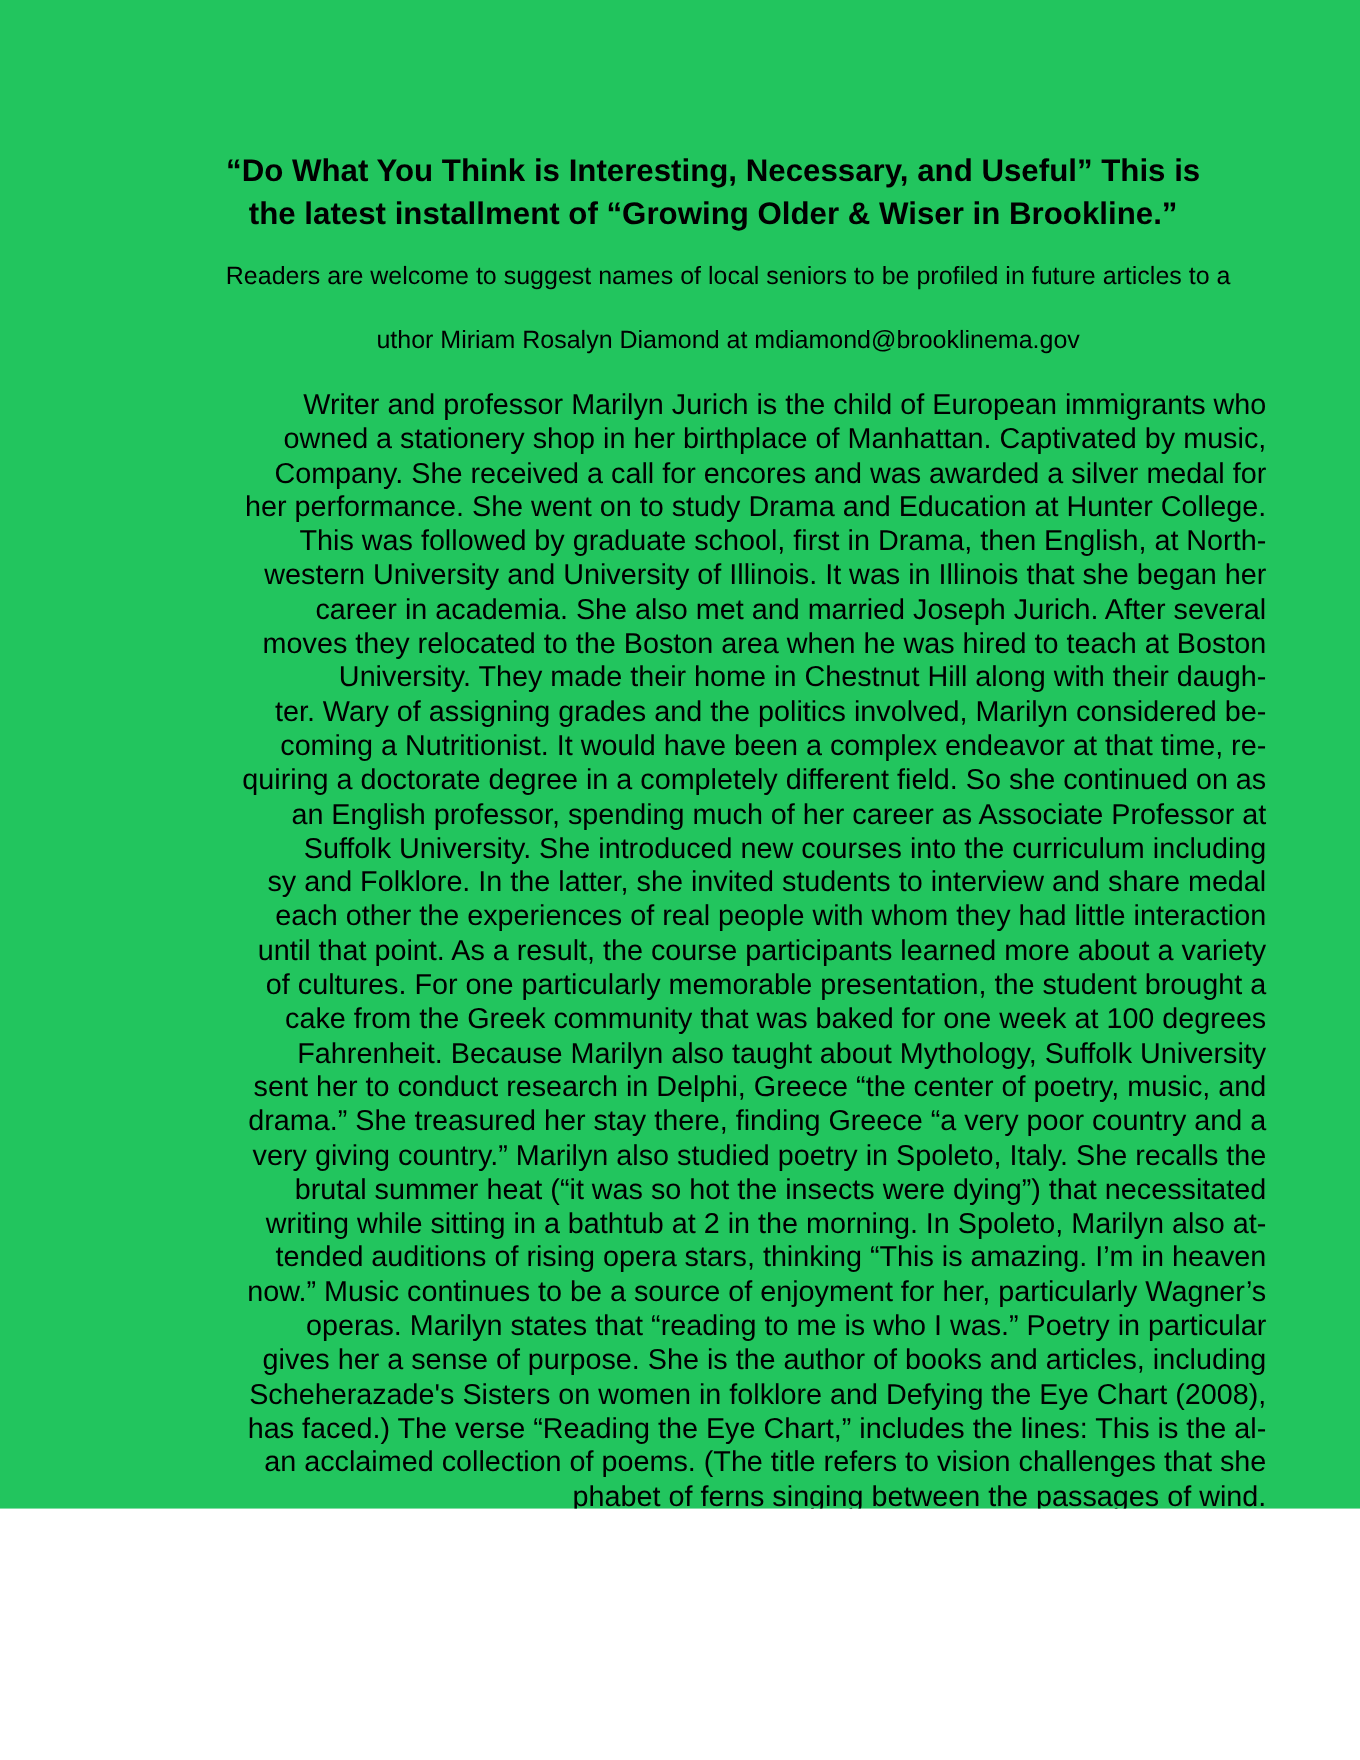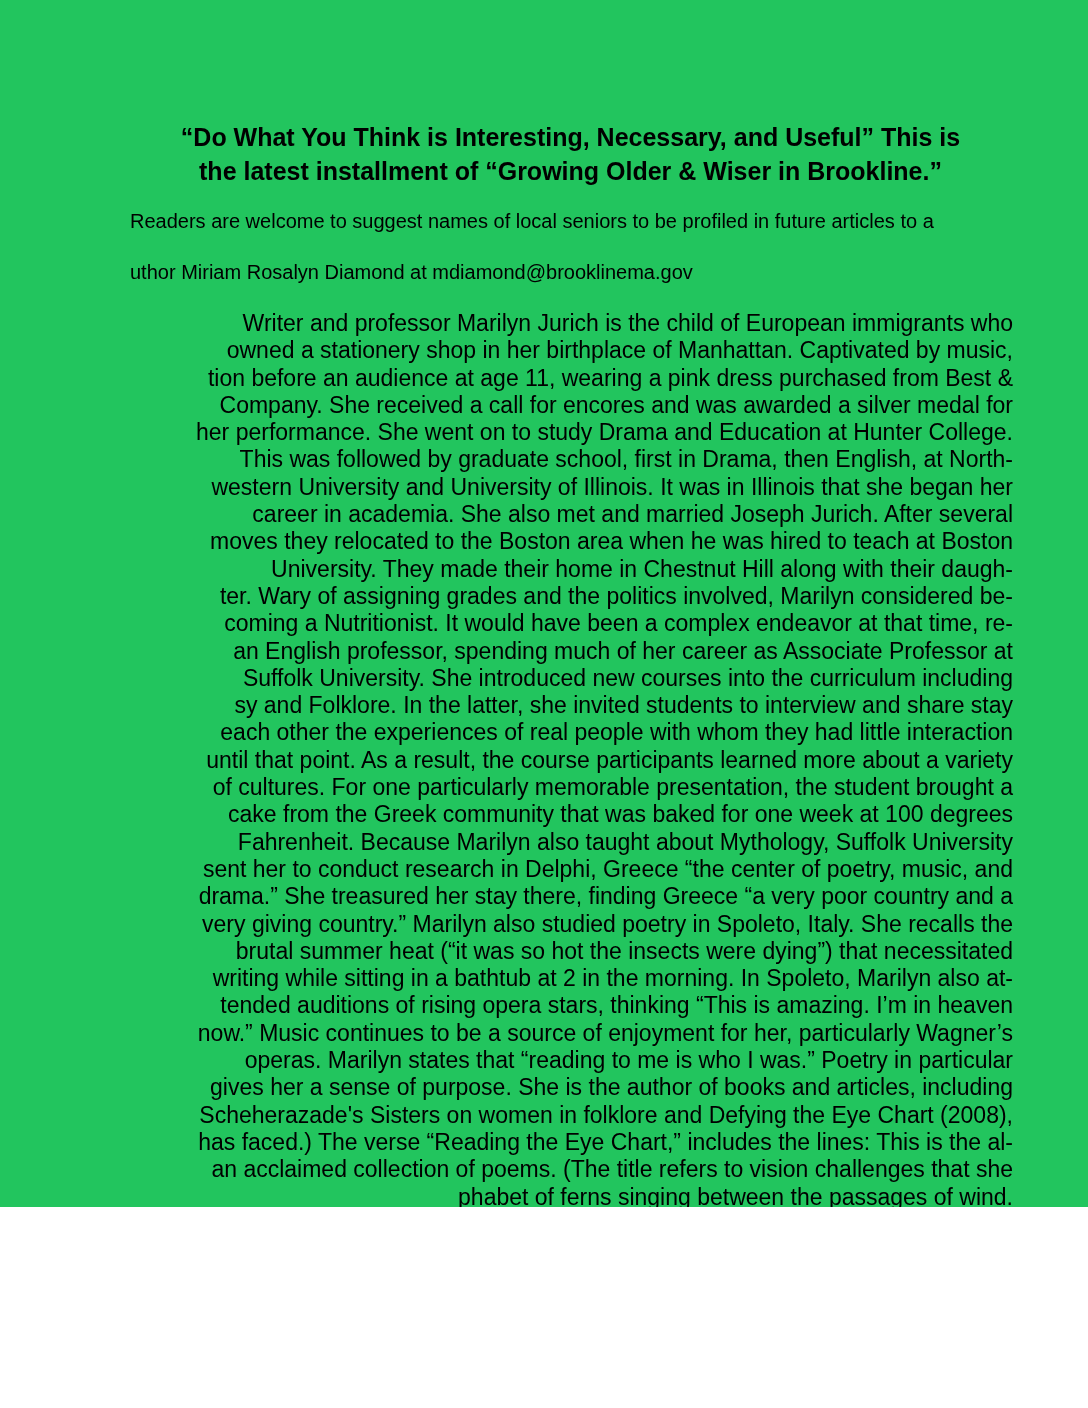--- a/index.html
+++ b/index.html
@@ -31,27 +31,27 @@
     font-size: 25px;
     font-weight: bold;
     line-height: 34px;
     text-align: center;
   }
   .heading-line {
     white-space: nowrap;
   }
   .byline {
     position: absolute;
-    left: 2px;
+    left: 12px;
     width: 100%;
     margin: 0;
     font-size: 20px;
     font-weight: normal;
     line-height: 25px;
-    text-align: left;
+    text-align: center;
     white-space: nowrap;
   }
   .byline-1 { top: 209px; }
   .byline-2 { top: 260px; }
   .article {
     position: absolute;
     top: 310px;
     left: 0;
     width: 100%;
     font-size: 23px;
@@ -73,33 +73,33 @@
         <div class="heading-line">the latest installment of “Growing Older &amp; Wiser in Brookline.”</div>
       </h1>
 
     <p class="byline byline-1">Readers are welcome to suggest names of local seniors to be profiled in future articles to a</p>
 
     <p class="byline byline-2">uthor Miriam Rosalyn Diamond at mdiamond@brooklinema.gov</p>
 
     <div class="article">
         <div class="article-line">Writer and professor Marilyn Jurich is the child of European immigrants who</div>
         <div class="article-line">owned a stationery shop in her birthplace of Manhattan. Captivated by music,</div>
-        <div class="article-line">tion before an audience at age 11, wearing a pink dress purchased from Best &amp;</div>
         <div class="article-line">Company. She received a call for encores and was awarded a silver medal for</div>
         <div class="article-line">her performance. She went on to study Drama and Education at Hunter College.</div>
         <div class="article-line">This was followed by graduate school, first in Drama, then English, at North-</div>
         <div class="article-line">western University and University of Illinois. It was in Illinois that she began her</div>
         <div class="article-line">career in academia. She also met and married Joseph Jurich. After several</div>
         <div class="article-line">moves they relocated to the Boston area when he was hired to teach at Boston</div>
         <div class="article-line">University. They made their home in Chestnut Hill along with their daugh-</div>
         <div class="article-line">ter. Wary of assigning grades and the politics involved, Marilyn considered be-</div>
         <div class="article-line">coming a Nutritionist. It would have been a complex endeavor at that time, re-</div>
+        <div class="article-line">quiring a doctorate degree in a completely different field. So she continued on as</div>
         <div class="article-line">an English professor, spending much of her career as Associate Professor at</div>
         <div class="article-line">Suffolk University. She introduced new courses into the curriculum including</div>
-        <div class="article-line">sy and Folklore. In the latter, she invited students to interview and share stay</div>
+        <div class="article-line">sy and Folklore. In the latter, she invited students to interview and share medal</div>
         <div class="article-line">each other the experiences of real people with whom they had little interaction</div>
         <div class="article-line">until that point. As a result, the course participants learned more about a variety</div>
         <div class="article-line">of cultures. For one particularly memorable presentation, the student brought a</div>
         <div class="article-line">cake from the Greek community that was baked for one week at 100 degrees</div>
         <div class="article-line">Fahrenheit. Because Marilyn also taught about Mythology, Suffolk University</div>
         <div class="article-line">sent her to conduct research in Delphi, Greece “the center of poetry, music, and</div>
         <div class="article-line">drama.” She treasured her stay there, finding Greece “a very poor country and a</div>
         <div class="article-line">very giving country.” Marilyn also studied poetry in Spoleto, Italy. She recalls the</div>
         <div class="article-line">brutal summer heat (“it was so hot the insects were dying”) that necessitated</div>
         <div class="article-line">writing while sitting in a bathtub at 2 in the morning. In Spoleto, Marilyn also at-</div>

